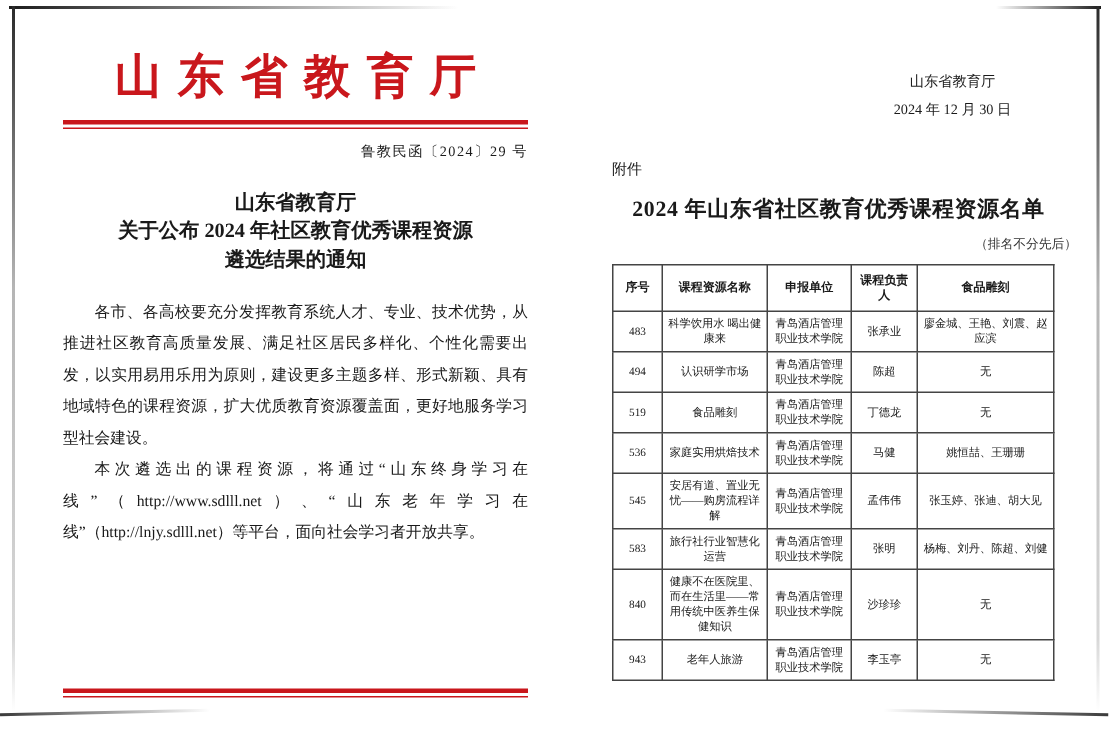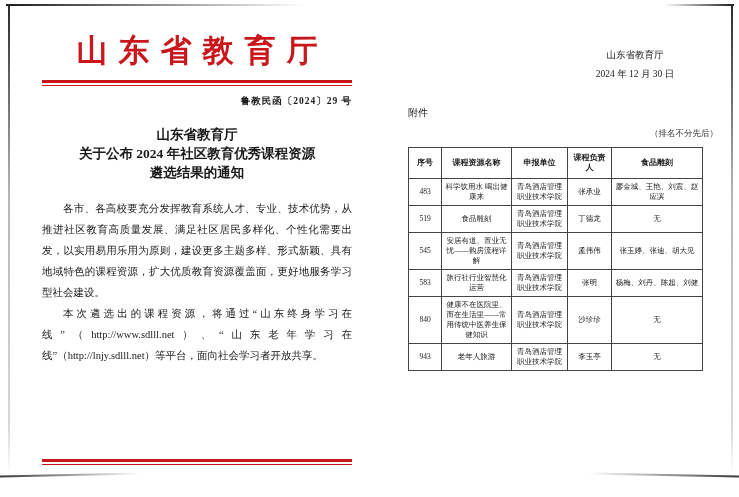--- a/index.html
+++ b/index.html
@@ -33,21 +33,21 @@
     font-size: 31px; font-weight: bold;
     letter-spacing: 11px; text-align: center;
     white-space: nowrap; text-indent: 11px;
     margin-top: 12px;
   }
   .red-rule {
     margin-top: 8px; height: 2px;
     border-top: 3px solid var(--red);
     border-bottom: 1px solid var(--red);
   }
-  .doc-number { text-align: right; font-size: 9.5px; margin-top: 9px; letter-spacing: 1px; font-weight: bold; }
+  .doc-number { text-align: right; font-size: 9.5px; margin-top: 9px; letter-spacing: 1px; }
   .doc-title { text-align: center; font-weight: bold; font-size: 13.5px; line-height: 19px; margin-top: 17px; }
   .body-text { margin-top: 16px; font-size: 10.5px; line-height: 21px; text-align: justify; }
   .body-text p { margin: 0; }
   .body-text p.indent { text-indent: 2em; }
   .bottom-rule { position: absolute; left: 42px; top: 459px; width: 310px; height: 2px;
     border-top: 3px solid var(--red); border-bottom: 1px solid var(--red); }
 
   
   .page-right { position: absolute; left: 400px; top: 18px; width: 318px; }
   .attach-note { font-size: 9px; margin: 52px 0 0 50px; letter-spacing: 0.5px; }
@@ -98,20 +98,21 @@
   </div>
 </div>
 <div class="bottom-rule"></div>
 
 <div class="page-right">
   <div class="sign-block">
     <div>山东省教育厅</div>
     <div>2024 年 12 月 30 日</div>
   </div>
   <div class="attach-label">附件</div>
+  <div class="table-title">2024 年山东省社区教育优秀课程资源名单</div>
   <div class="table-subtitle">（排名不分先后）</div>
   <table class="res-table">
     <colgroup>
       <col class="c-no">
         <col class="c-name">
         <col class="c-org">
         <col class="c-lead">
         <col class="c-team">
     </colgroup>
     <thead>
@@ -125,25 +126,39 @@
     </thead>
     <tbody>
         <tr>
           <td>483</td>
           <td>科学饮用水 喝出健康来</td>
           <td>青岛酒店管理职业技术学院</td>
           <td>张承业</td>
           <td>廖金城、王艳、刘震、赵应滨</td>
         </tr>
         <tr>
+          <td>494</td>
+          <td>认识研学市场</td>
+          <td>青岛酒店管理职业技术学院</td>
+          <td>陈超</td>
+          <td>无</td>
+        </tr>
+        <tr>
           <td>519</td>
           <td>食品雕刻</td>
           <td>青岛酒店管理职业技术学院</td>
           <td>丁德龙</td>
           <td>无</td>
+        </tr>
+        <tr>
+          <td>536</td>
+          <td>家庭实用烘焙技术</td>
+          <td>青岛酒店管理职业技术学院</td>
+          <td>马健</td>
+          <td>姚恒喆、王珊珊</td>
         </tr>
         <tr>
           <td>545</td>
           <td>安居有道、置业无忧——购房流程详解</td>
           <td>青岛酒店管理职业技术学院</td>
           <td>孟伟伟</td>
           <td>张玉婷、张迪、胡大见</td>
         </tr>
         <tr>
           <td>583</td>

